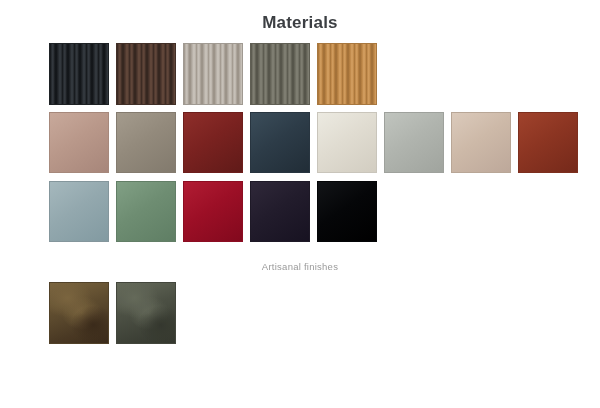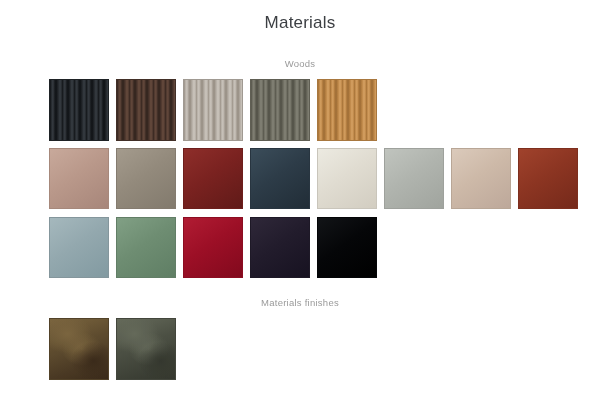--- a/index.html
+++ b/index.html
@@ -12,21 +12,21 @@
     height: 408px;
     background: #ffffff;
     font-family: "Liberation Sans", sans-serif;
     overflow: hidden;
     position: relative;
   }
 
   #page-title {
     text-align: center;
     font-size: 17px;
-    font-weight: 400;
+    font-weight: 700;
     color: #3c3f43;
     letter-spacing: 0.2px;
     margin: 0;
     padding-top: 11px;
     height: 24px;
     line-height: 24px;
   }
 
   .section {
     margin: 0;
@@ -81,21 +81,20 @@
   #lacquers-row-2 { margin-top: 8px; }
   #artisanal-label { margin-top: 18px; }
   #artisanal-row { margin-top: 8px; }
 </style>
 </head>
 <body>
 
 <h1 id="page-title">Materials</h1>
 
 <div class="section">
-  <div class="section-label" id="woods-label">Woods</div>
   <div class="swatch-row woods" id="woods-row">
       <div class="swatch" title="wenge-black-oak" style="background: rgb(34, 38, 42);">
         <div class="grain" style="background-image: repeating-linear-gradient(90deg, rgb(13, 16, 19) 0px, rgb(34, 38, 42) 1px, rgb(58, 64, 70) 3px, rgb(34, 38, 42) 4px, rgb(13, 16, 19) 6px, rgb(34, 38, 42) 8px, rgb(58, 64, 70) 10px, rgb(34, 38, 42) 12px), linear-gradient(90deg, rgb(58, 64, 70) 0%, rgb(34, 38, 42) 18%, rgb(13, 16, 19) 34%, rgb(34, 38, 42) 50%, rgb(58, 64, 70) 66%, rgb(34, 38, 42) 82%, rgb(13, 16, 19) 100%); opacity: 0.92;"></div>
       </div>
       <div class="swatch" title="dark-walnut" style="background: rgb(74, 53, 44);">
         <div class="grain" style="background-image: repeating-linear-gradient(90deg, rgb(46, 33, 27) 0px, rgb(74, 53, 44) 1px, rgb(106, 78, 64) 3px, rgb(74, 53, 44) 4px, rgb(46, 33, 27) 6px, rgb(74, 53, 44) 8px, rgb(106, 78, 64) 10px, rgb(74, 53, 44) 12px), linear-gradient(90deg, rgb(106, 78, 64) 0%, rgb(74, 53, 44) 18%, rgb(46, 33, 27) 34%, rgb(74, 53, 44) 50%, rgb(106, 78, 64) 66%, rgb(74, 53, 44) 82%, rgb(46, 33, 27) 100%); opacity: 0.92;"></div>
       </div>
       <div class="swatch" title="grey-washed-oak" style="background: rgb(179, 172, 163);">
         <div class="grain" style="background-image: repeating-linear-gradient(90deg, rgb(147, 137, 126) 0px, rgb(179, 172, 163) 1px, rgb(207, 201, 193) 3px, rgb(179, 172, 163) 4px, rgb(147, 137, 126) 6px, rgb(179, 172, 163) 8px, rgb(207, 201, 193) 10px, rgb(179, 172, 163) 12px), linear-gradient(90deg, rgb(207, 201, 193) 0%, rgb(179, 172, 163) 18%, rgb(147, 137, 126) 34%, rgb(179, 172, 163) 50%, rgb(207, 201, 193) 66%, rgb(179, 172, 163) 82%, rgb(147, 137, 126) 100%); opacity: 0.92;"></div>
       </div>
@@ -148,21 +147,21 @@
       <div class="swatch" title="midnight-aubergine" style="background: rgb(34, 28, 44);">
         <div class="grain" style="background-image: linear-gradient(145deg, rgb(47, 40, 57) 0%, rgb(34, 28, 44) 45%, rgb(23, 18, 33) 100%); opacity: 1;"></div>
       </div>
       <div class="swatch" title="jet-black" style="background: rgb(5, 6, 8);">
         <div class="grain" style="background-image: linear-gradient(145deg, rgb(18, 20, 23) 0%, rgb(5, 6, 8) 45%, rgb(0, 0, 0) 100%); opacity: 1;"></div>
       </div>
     </div>
 </div>
 
 <div class="section">
-  <div class="section-label" id="artisanal-label">Materials finishes</div>
+  <div class="section-label" id="artisanal-label">Artisanal finishes</div>
   <div class="swatch-row artisanal" id="artisanal-row">
       <div class="swatch" title="burnished-bronze" style="background: rgb(92, 74, 46);">
         <div class="grain" style="background-image: radial-gradient(70% 55% at 30% 25%, rgb(125, 103, 64) 0%, rgba(0, 0, 0, 0) 60%), radial-gradient(60% 50% at 75% 70%, rgb(57, 41, 26) 0%, rgba(0, 0, 0, 0) 65%), radial-gradient(50% 40% at 55% 50%, rgb(125, 103, 64) 0%, rgba(0, 0, 0, 0) 70%), linear-gradient(160deg, rgb(125, 103, 64) 0%, rgb(92, 74, 46) 45%, rgb(57, 41, 26) 100%); opacity: 0.95;"></div>
       </div>
       <div class="swatch" title="oxidised-green-patina" style="background: rgb(75, 79, 67);">
         <div class="grain" style="background-image: radial-gradient(70% 55% at 30% 25%, rgb(103, 108, 92) 0%, rgba(0, 0, 0, 0) 60%), radial-gradient(60% 50% at 75% 70%, rgb(51, 54, 45) 0%, rgba(0, 0, 0, 0) 65%), radial-gradient(50% 40% at 55% 50%, rgb(103, 108, 92) 0%, rgba(0, 0, 0, 0) 70%), linear-gradient(160deg, rgb(103, 108, 92) 0%, rgb(75, 79, 67) 45%, rgb(51, 54, 45) 100%); opacity: 0.95;"></div>
       </div>
     </div>
 </div>
 

